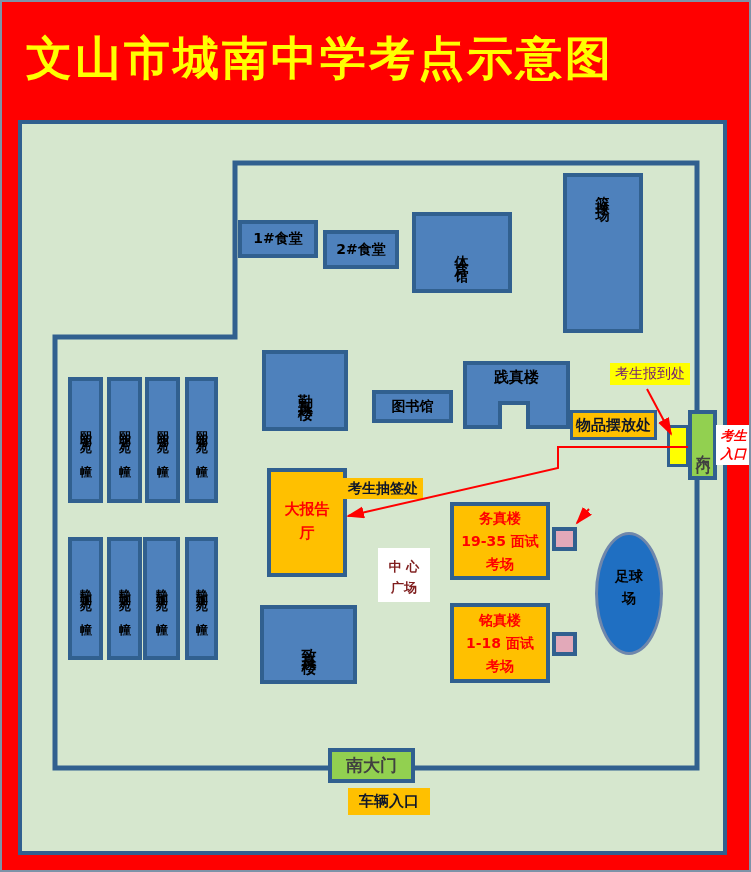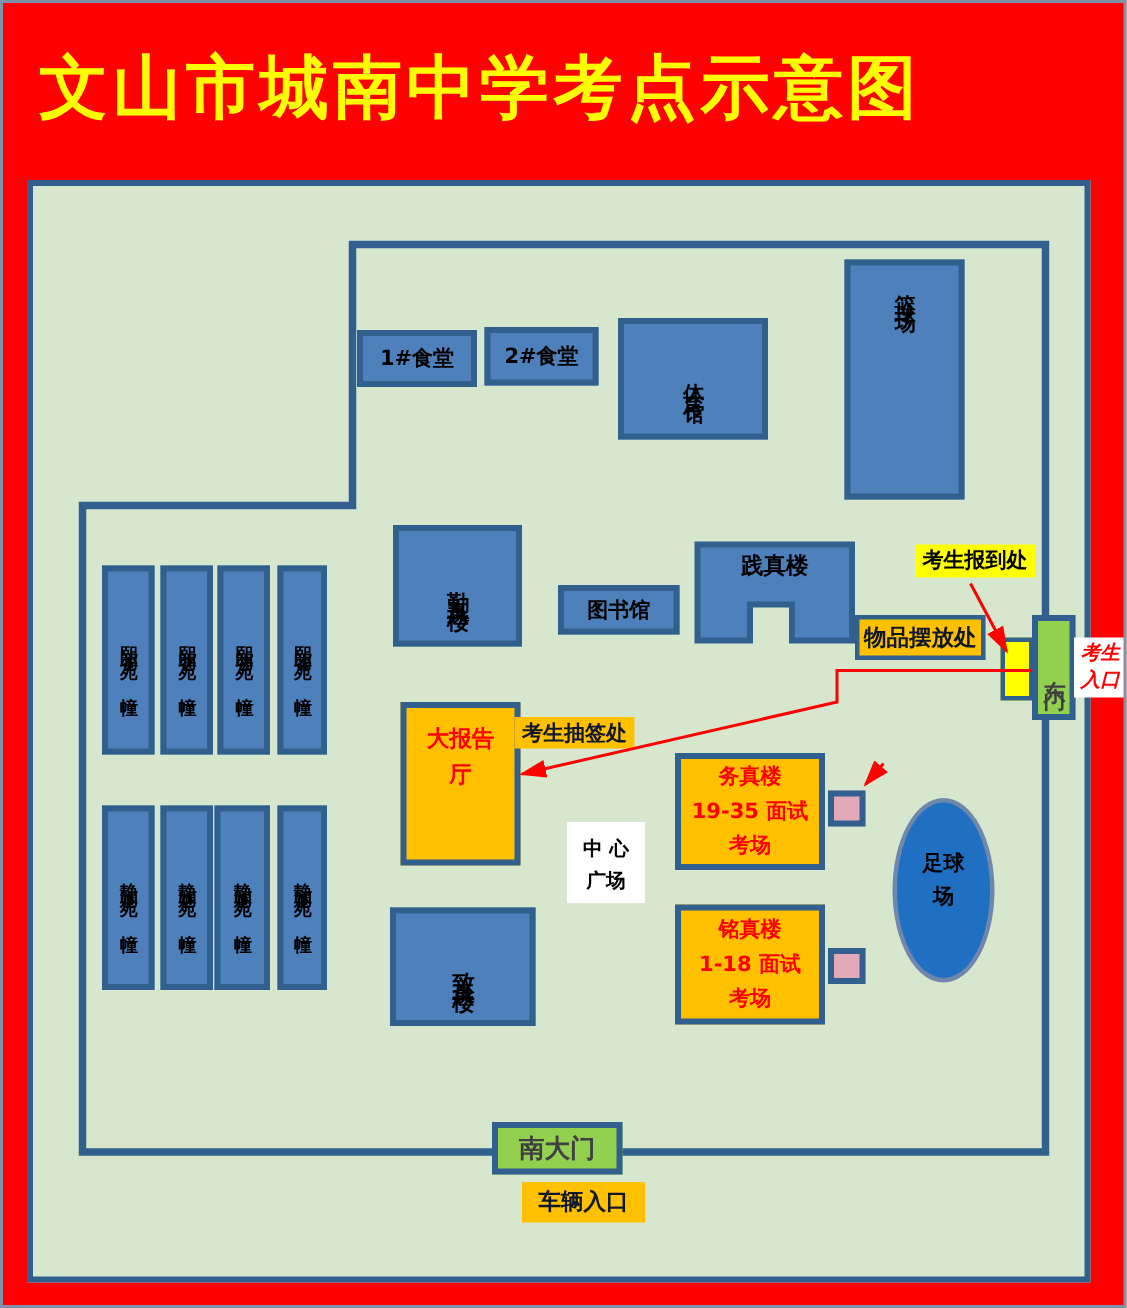--- a/index.html
+++ b/index.html
@@ -11,25 +11,25 @@
   .campus{position:absolute;left:18px;top:120px;width:709px;height:735px;background:#D6E7CE;
           border:4px solid #31608F;box-sizing:border-box;z-index:0;}
   .lyr{position:absolute;left:0;top:0;width:751px;height:872px;pointer-events:none;}
   .walls{z-index:1;}
   .routes{z-index:6;}
   .box{position:absolute;box-sizing:border-box;display:flex;align-items:center;justify-content:center;
        text-align:center;z-index:3;}
   .bld{background:#4E81BC;border:4px solid #31608F;color:#000;font-weight:bold;}
   .obld{background:#FFC000;border:4px solid #31608F;color:#FF0000;font-weight:bold;}
   .olab{background:#FFC000;color:#0f172a;font-weight:bold;z-index:4;}
-  .ylab{background:#FFFF00;color:#000000;font-weight:bold;z-index:4;}
+  .ylab{background:#FFFF00;color:#701a75;font-weight:normal;z-index:4;}
   .gate{background:#92D050;border:4px solid #31608F;color:#404040;font-weight:bold;z-index:4;text-align:right;}
   .pinkbox{background:#E2A9B9;border:4px solid #31608F;}
   .ybox{background:#FFFF00;border:3px solid #31608F;z-index:4;}
-  .white{background:#FFFFFF;color:#000000;font-weight:bold;z-index:4;}
+  .white{background:#FFFFFF;color:#7f1d1d;font-weight:bold;z-index:4;}
   .vtext{writing-mode:vertical-rl;text-orientation:upright;letter-spacing:6px;}
   .top-align{align-items:flex-start;}
   .lines div{white-space:nowrap;}
   .ellipse{background:#1F6FC2;border:3px solid #6F87AC;border-radius:50%;color:#000;font-weight:bold;z-index:2;}
   .plabel{position:absolute;z-index:4;text-align:center;font-weight:bold;color:#000;}
 </style>
 </head>
 <body>
 
 <div class="stage">
@@ -39,21 +39,21 @@
   <div class="campus"></div>
 
   <svg class="lyr walls" viewBox="0 0 751 872">
     <path d="M235,163 L697,163 L697,768 L55,768 L55,337 L235,337 Z" fill="none" stroke="#31608F" stroke-width="5"></path>
     <polygon points="465,363 568,363 568,427 528,427 528,403 500,403 500,427 465,427" fill="#4E81BC" stroke="#31608F" stroke-width="4"></polygon>
   </svg>
 
   <div class="box bld" style="left:238px;top:220px;width:80px;height:38px;font-size:14px">
     <span>1#食堂</span>
   </div>
-  <div class="box bld" style="left:323px;top:218px;width:76px;height:39px;font-size:14px">
+  <div class="box bld" style="left:323px;top:230px;width:76px;height:39px;font-size:14px">
     <span>2#食堂</span>
   </div>
   <div class="box bld" style="left:412px;top:212px;width:100px;height:81px;font-size:14px">
     <span class="vtext">体育馆</span>
   </div>
   <div class="box bld top-align" style="left:563px;top:173px;width:80px;height:160px;font-size:14px;padding-top:8px">
     <span class="vtext">篮球场</span>
   </div>
   <div class="box bld" style="left:262px;top:350px;width:86px;height:81px;font-size:15px">
     <span class="vtext">勤真楼</span>
@@ -85,21 +85,21 @@
   <div class="box bld" style="left:107px;top:537px;width:35px;height:123px;font-size:12px">
     <span class="vtext" style="letter-spacing:5px">静娴苑2幢</span>
   </div>
   <div class="box bld" style="left:143px;top:537px;width:37px;height:123px;font-size:12px">
     <span class="vtext" style="letter-spacing:5px">静娴苑1幢</span>
   </div>
   <div class="box bld" style="left:185px;top:537px;width:33px;height:123px;font-size:12px">
     <span class="vtext" style="letter-spacing:5px">静娴苑1幢</span>
   </div>
 
-  <div class="box obld top-align" style="left:267px;top:468px;width:80px;height:109px;font-size:15px;padding-top:8px">
+  <div class="box obld top-align" style="left:267px;top:468px;width:80px;height:109px;font-size:15px;padding-top:25px">
     <div class="lines" style="line-height:24px">
       <div>大报告</div>
       <div>厅</div>
     </div>
   </div>
   <div class="box obld" style="left:450px;top:502px;width:100px;height:78px;font-size:14px">
     <div class="lines" style="line-height:23px">
       <div>务真楼</div>
       <div>19-35 面试</div>
       <div>考场</div>

